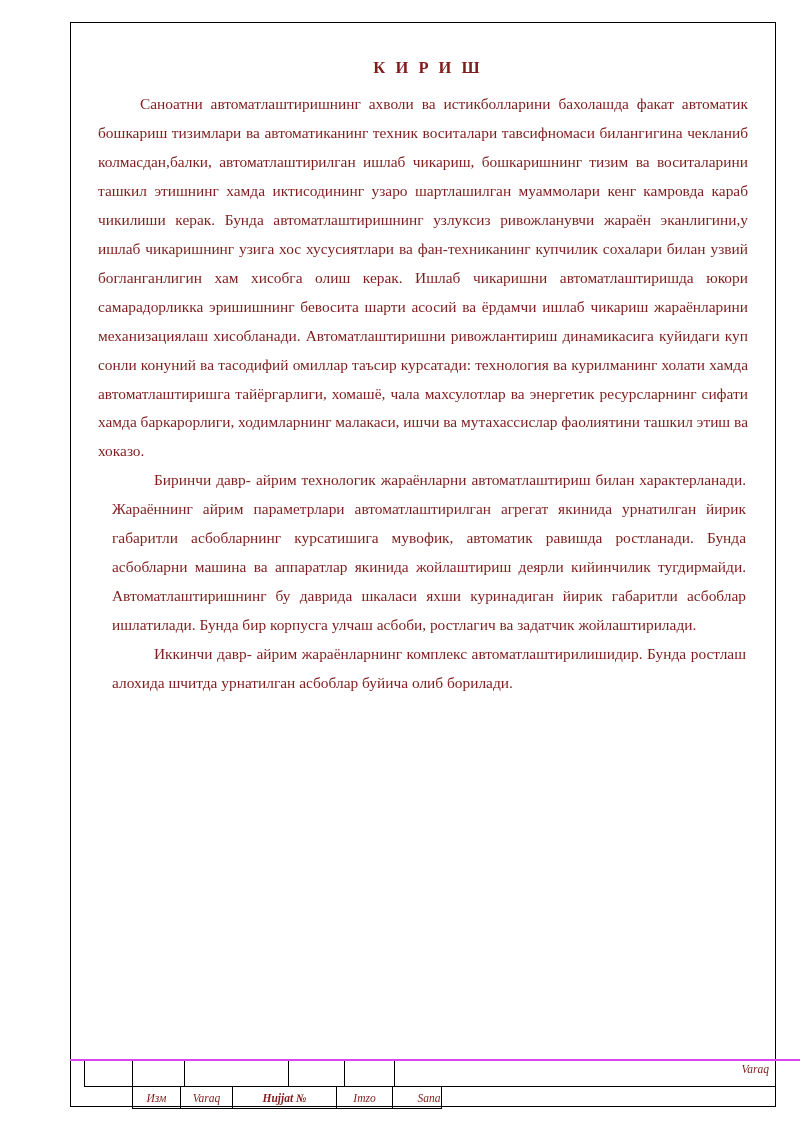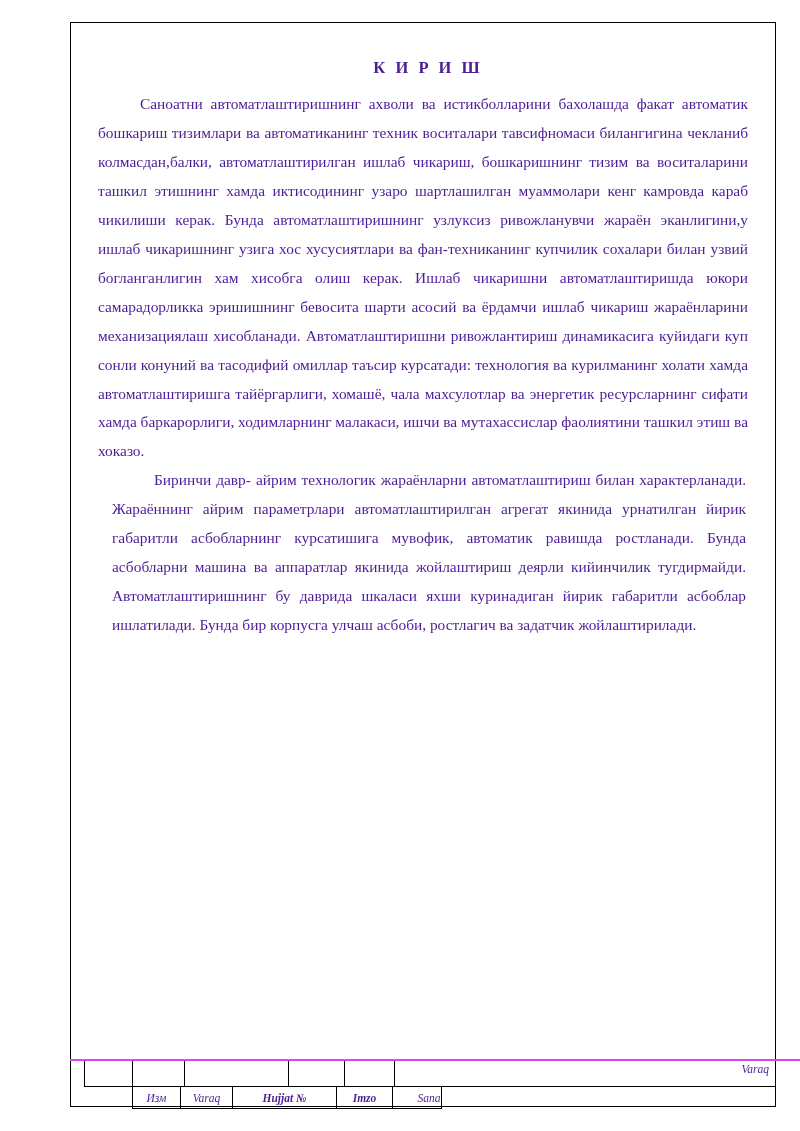--- a/index.html
+++ b/index.html
@@ -6,21 +6,21 @@
     margin: 0;
     padding: 0;
     background: #ffffff;
   }
   .page {
     position: relative;
     width: 800px;
     height: 1131px;
     background: #ffffff;
     font-family: "Liberation Serif", serif;
-    color: #4c1d95;
+    color: #7f1d1d;
     overflow: hidden;
   }
   
   .frame {
     position: absolute;
     left: 70px;
     top: 22px;
     width: 706px;
     height: 1085px;
     border: 1px solid #000000;
@@ -87,21 +87,21 @@
     align-items: center;
     justify-content: center;
     height: 100%;
     overflow: hidden;
     white-space: nowrap;
   }
   .cell.last { border-right: 1px solid #000; }
   .c-izm   { width: 48px; }
   .c-varaq { width: 52px; }
   .c-hujjat{ width: 104px; font-weight: bold; }
-  .c-imzo  { width: 56px; font-weight: bold; }
+  .c-imzo  { width: 56px; }
   .c-sana  { width: 50px; padding-left: 24px; }
   .c-rest  { flex: 1 1 auto; border-left: 1px solid #000; }
   .stamp-row.top .cell { border-bottom: 1px solid #000; }
   .varaq-label {
     position: absolute;
     right: 6px;
     top: 2px;
     font-size: 11.5px;
     font-style: italic;
   }
@@ -112,20 +112,21 @@
 
 <div class="page">
 
   <div class="frame"></div>
 
   <div class="content">
     <div class="doc-title">К И Р И Ш</div>
 
     <p class="body-par">Саноатни автоматлаштиришнинг ахволи ва истикболларини бахолашда факат автоматик бошкариш тизимлари ва автоматиканинг техник воситалари тавсифномаси билангигина чекланиб колмасдан,балки, автоматлаштирилган ишлаб чикариш, бошкаришнинг тизим ва воситаларини ташкил этишнинг хамда иктисодининг узаро шартлашилган муаммолари кенг камровда караб чикилиши керак. Бунда автоматлаштиришнинг узлуксиз ривожланувчи жараён эканлигини,у ишлаб чикаришнинг узига хос хусусиятлари ва фан-техниканинг купчилик сохалари билан узвий богланганлигин хам хисобга олиш керак. Ишлаб чикаришни автоматлаштиришда юкори самарадорликка эришишнинг бевосита шарти асосий ва ёрдамчи ишлаб чикариш жараёнларини механизациялаш хисобланади. Автоматлаштиришни ривожлантириш динамикасига куйидаги куп сонли конуний ва тасодифий омиллар таъсир курсатади: технология ва курилманинг холати хамда автоматлаштиришга тайёргарлиги, хомашё, чала махсулотлар ва энергетик ресурсларнинг сифати хамда баркарорлиги, ходимларнинг малакаси, ишчи ва мутахассислар фаолиятини ташкил этиш ва хоказо.</p>
     <p class="body-par narrow">Биринчи давр- айрим технологик жараёнларни автоматлаштириш билан характерланади. Жараённинг айрим параметрлари автоматлаштирилган агрегат якинида урнатилган йирик габаритли асбобларнинг курсатишига мувофик, автоматик равишда ростланади. Бунда асбобларни машина ва аппаратлар якинида жойлаштириш деярли кийинчилик тугдирмайди. Автоматлаштиришнинг бу даврида шкаласи яхши куринадиган йирик габаритли асбоблар ишлатилади. Бунда бир корпусга улчаш асбоби, ростлагич ва задатчик жойлаштирилади.</p>
+    <p class="body-par narrow">Иккинчи давр- айрим жараёнларнинг комплекс автоматлаштирилишидир. Бунда ростлаш алохида шчитда урнатилган асбоблар буйича олиб борилади.</p>
   </div>
 
   <div class="stamp">
     <div class="stamp-inner">
 
       <div class="stamp-row top">
         <div class="cell c-izm"></div>
         <div class="cell c-varaq"></div>
         <div class="cell c-hujjat"></div>
         <div class="cell c-imzo"></div>

